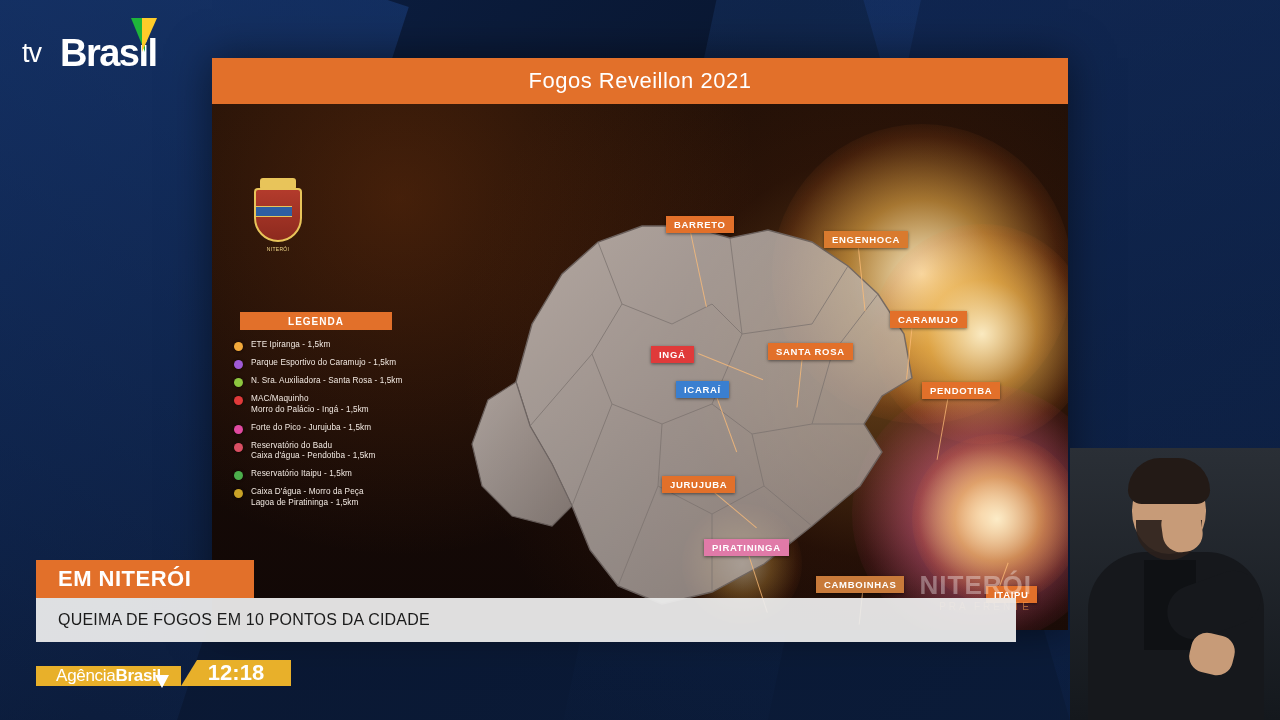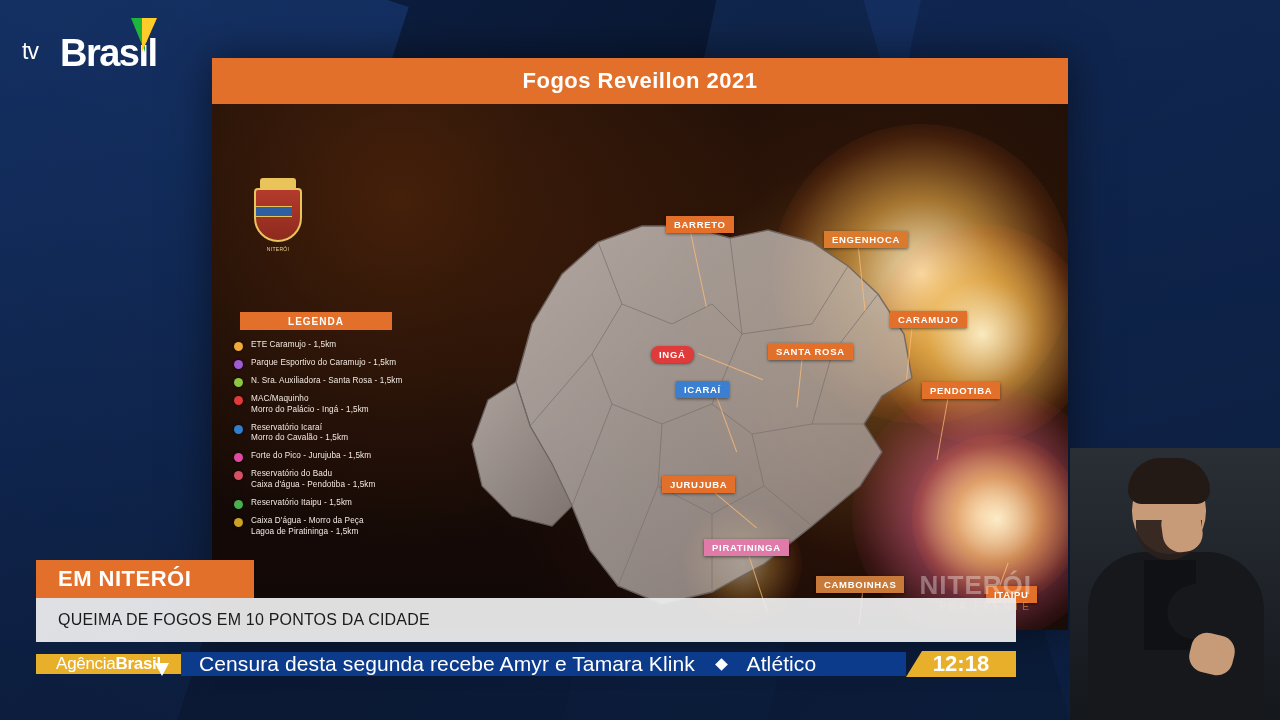--- a/index.html
+++ b/index.html
@@ -31,21 +31,21 @@
     background:linear-gradient(180deg,rgba(40,90,170,.22),rgba(10,26,56,0));
     transform:rotate(12deg);
   }
 
   
   .logo {
     position:absolute; left:22px; top:18px; width:170px; height:62px;
   }
   .logo-tv {
     position:absolute; left:0; top:20px;
-    color:#fff; font-size:23px; font-weight:400; letter-spacing:-1px;
+    color:#fff; font-size:27px; font-weight:400; letter-spacing:-1px;
   }
   .logo-brasil {
     position:absolute; left:38px; top:14px;
     color:#fff; font-size:38px; font-weight:700; letter-spacing:-1.5px;
   }
   .logo-flag {
     position:absolute; left:107px; top:0px; width:34px; height:34px;
   }
   .logo-flag .g {
     position:absolute; left:2px; top:0; width:0; height:0;
@@ -64,21 +64,21 @@
     background:#140a07;
     overflow:hidden;
     box-shadow:0 0 40px rgba(0,0,0,.5);
   }
   .slide-header {
     position:absolute; left:0; top:0; width:100%; height:46px;
     background:#e2702a;
     display:flex; align-items:center; justify-content:center;
   }
   .slide-title {
-    color:#fff; font-size:22px; font-weight:700; letter-spacing:.5px;
+    color:#fff; font-size:22px; font-weight:400; letter-spacing:.5px;
   }
   .slide-body {
     position:absolute; left:0; top:46px; width:100%; height:526px;
     background:
       radial-gradient(circle at 78% 48%, rgba(255,170,60,.35) 0%, rgba(120,50,10,.18) 28%, rgba(20,10,6,0) 58%),
       radial-gradient(circle at 22% 18%, rgba(200,90,20,.25) 0%, rgba(20,10,6,0) 45%),
       linear-gradient(180deg,#1a0d07 0%,#120806 100%);
   }
 
   
@@ -214,21 +214,21 @@
     position:absolute; left:36px; top:598px; width:980px; height:44px;
     background:rgba(236,236,236,.94); display:flex; align-items:center;
   }
   .lt-main span {
     color:#1b1b1b; font-size:16px; font-weight:400; letter-spacing:.2px; margin-left:22px;
   }
 
   
   .ticker {
     position:absolute; left:36px; top:642px; width:980px; height:44px;
-    display:flex; align-items:center;border-radius:6px;
+    display:flex; align-items:flex-end;border-radius:6px;
   }
   .tk-brand {
     width:145px; background:#e8b02a; position:relative;
     display:flex; align-items:center; justify-content:center;
   }
   .tk-brand-txt { color:#fff; font-size:17px; letter-spacing:-.3px; }
   .tk-brand-txt b { font-weight:700; }
   .tk-brand-mark {
     position:absolute; right:12px; top:9px; width:0; height:0;
     border-left:7px solid transparent; border-right:7px solid transparent;
@@ -289,37 +289,33 @@
       <div class="crest-shield"></div>
       <div class="crest-band"></div>
       <div class="crest-label">NITERÓI</div>
     </div>
 
     <div class="legend">
       <div class="legend-head">LEGENDA</div>
       <div class="legend-list" id="legend-list">
           <div class="legend-item">
             <span class="legend-dot" style="background: rgb(242, 169, 59);"></span>
-            <span class="legend-text">ETE Caramujo - 1,5km</span>
+            <span class="legend-text">ETE Ipiranga - 1,5km</span>
           </div>
           <div class="legend-item">
             <span class="legend-dot" style="background: rgb(160, 91, 214);"></span>
             <span class="legend-text">Parque Esportivo do Caramujo - 1,5km</span>
           </div>
           <div class="legend-item">
             <span class="legend-dot" style="background: rgb(142, 198, 63);"></span>
             <span class="legend-text">N. Sra. Auxiliadora - Santa Rosa - 1,5km</span>
           </div>
           <div class="legend-item">
             <span class="legend-dot" style="background: rgb(224, 58, 58);"></span>
             <span class="legend-text">MAC/Maquinho<br>Morro do Palácio - Ingá - 1,5km</span>
-          </div>
-          <div class="legend-item">
-            <span class="legend-dot" style="background: rgb(47, 127, 209);"></span>
-            <span class="legend-text">Reservatório Icaraí<br>Morro do Cavalão - 1,5km</span>
           </div>
           <div class="legend-item">
             <span class="legend-dot" style="background: rgb(224, 74, 160);"></span>
             <span class="legend-text">Forte do Pico - Jurujuba - 1,5km</span>
           </div>
           <div class="legend-item">
             <span class="legend-dot" style="background: rgb(217, 79, 99);"></span>
             <span class="legend-text">Reservatório do Badu<br>Caixa d'água - Pendotiba - 1,5km</span>
           </div>
           <div class="legend-item">
@@ -362,21 +358,21 @@
       </svg>
 
       <div id="map-labels">
           <div class="leader" style="left: 278px; top: 96px; width: 78px; transform: rotate(78deg);"></div>
           <div class="mlabel" style="left: 254px; top: 82px; background: rgb(226, 112, 42);">BARRETO</div>
           <div class="leader" style="left: 446px; top: 111px; width: 66px; transform: rotate(84deg);"></div>
           <div class="mlabel" style="left: 412px; top: 97px; background: rgb(217, 122, 46);">ENGENHOCA</div>
           <div class="leader" style="left: 500px; top: 191px; width: 54px; transform: rotate(96deg);"></div>
           <div class="mlabel" style="left: 478px; top: 177px; background: rgb(226, 112, 42);">CARAMUJO</div>
           <div class="leader" style="left: 286px; top: 219px; width: 70px; transform: rotate(22deg);"></div>
-          <div class="mlabel" style="left: 239px; top: 212px; background: rgb(224, 58, 58); border-radius: 8px;">INGÁ</div>
+          <div class="mlabel" style="left: 239px; top: 212px; background: rgb(224, 58, 58);">INGÁ</div>
           <div class="leader" style="left: 390px; top: 223px; width: 50px; transform: rotate(96deg);"></div>
           <div class="mlabel" style="left: 356px; top: 209px; background: rgb(226, 112, 42);">SANTA ROSA</div>
           <div class="leader" style="left: 536px; top: 262px; width: 64px; transform: rotate(100deg);"></div>
           <div class="mlabel" style="left: 510px; top: 248px; background: rgb(226, 112, 42);">PENDOTIBA</div>
           <div class="leader" style="left: 304px; top: 261px; width: 60px; transform: rotate(70deg);"></div>
           <div class="mlabel" style="left: 264px; top: 247px; background: rgb(58, 127, 208);">ICARAÍ</div>
           <div class="leader" style="left: 300px; top: 356px; width: 58px; transform: rotate(40deg);"></div>
           <div class="mlabel" style="left: 250px; top: 342px; background: rgb(226, 112, 42);">JURUJUBA</div>
           <div class="leader" style="left: 336px; top: 419px; width: 62px; transform: rotate(72deg);"></div>
           <div class="mlabel" style="left: 292px; top: 405px; background: rgb(224, 122, 168);">PIRATININGA</div>
@@ -413,21 +409,14 @@
   <span>QUEIMA DE FOGOS EM 10 PONTOS DA CIDADE</span>
 </div>
 
 <div class="ticker">
   <div class="tk-brand">
     <div class="tk-brand-txt">
       <span>Agência</span><b>Brasil</b>
     </div>
     <div class="tk-brand-mark"></div>
   </div>
-  <div class="tk-body">
-    <div class="tk-text">
-      <span>Censura desta segunda recebe Amyr e Tamara Klink</span>
-      <span class="tk-diamond"></span>
-      <span>Atlético</span>
-    </div>
-  </div>
   <div class="tk-clock">12:18</div>
 </div>
 
 </body></html>

